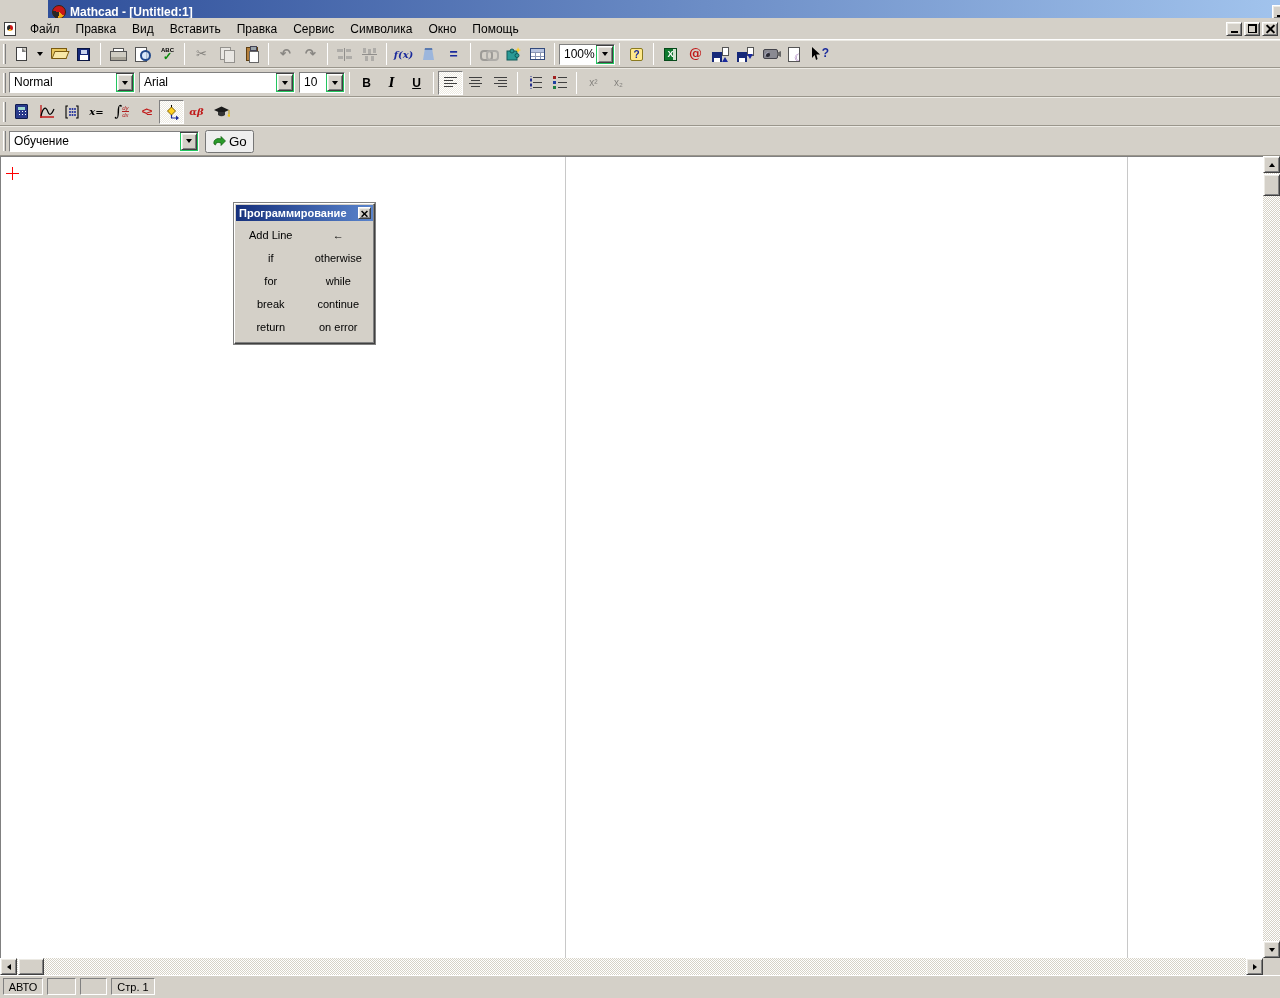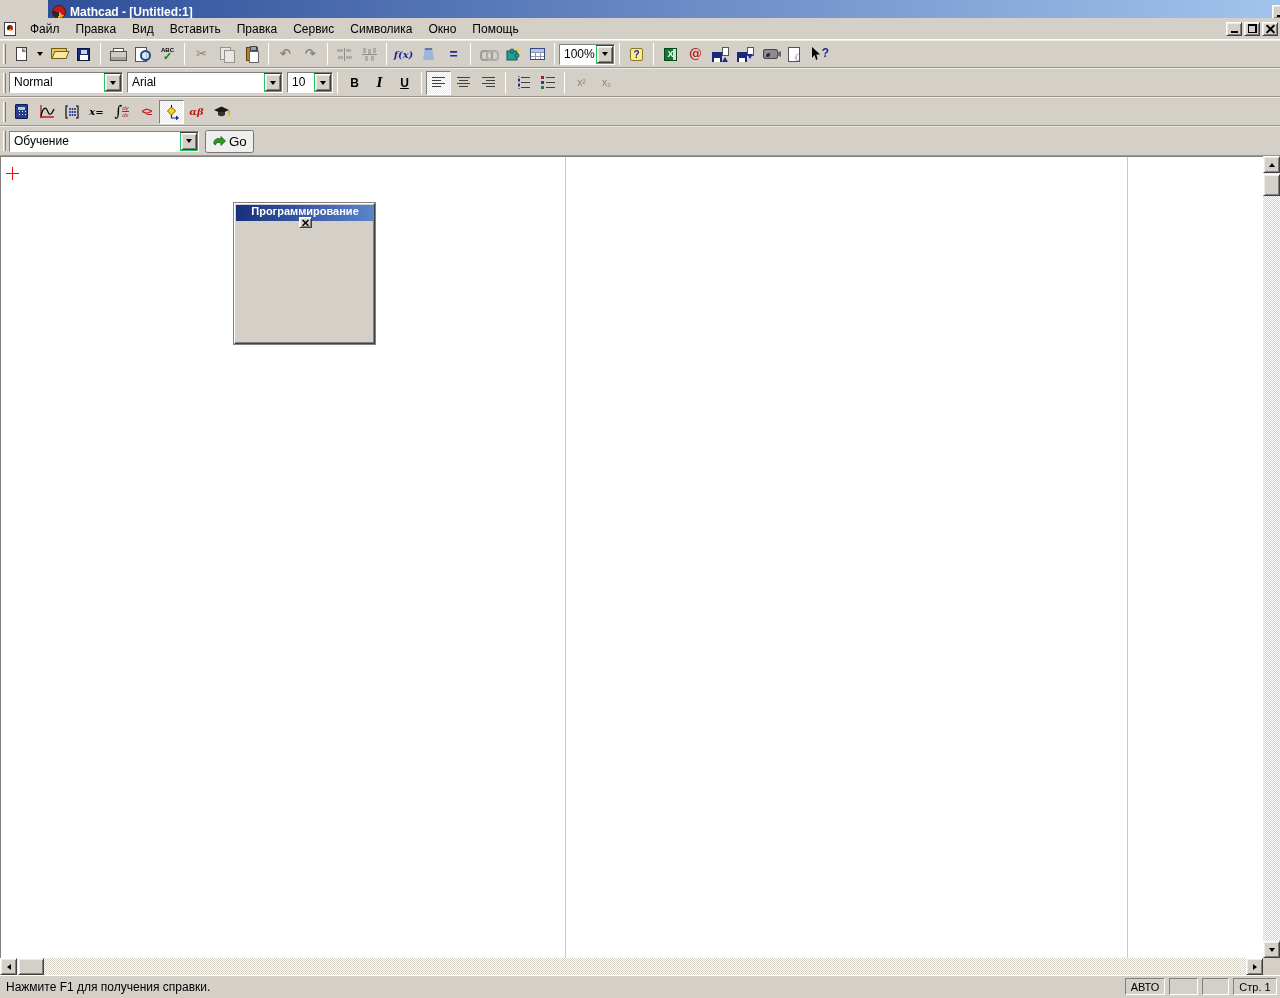--- a/index.html
+++ b/index.html
@@ -240,21 +240,21 @@
 
   
   .palette {
     position:absolute; left:233px; top:46px; width:141px; height:141px;
     background:#D4D0C8;
     border:1px solid; border-color:#FFFFFF #404040 #404040 #FFFFFF;
     box-shadow: 0 0 0 1px #808080, inset -1px -1px 0 #808080;
   }
   .palette-title {
     height:16px; margin:1px; background:linear-gradient(to right,#16307c,#5a84cc);
-    display:flex; align-items:center; color:#fff; font-weight:bold; font-size:11px; padding:0 2px 0 3px;flex-direction:column;
+    display:flex; align-items:center; color:#fff; font-weight:bold; font-size:11px; padding:0 2px 0 3px;
   }
   .palette-title .ttl { flex:1 1 auto; white-space:nowrap; }
   .pal-close { width:13px; height:12px; display:flex; align-items:center; justify-content:center; }
   .pal-close .g-x { transform:scale(.75); }
   .pal-grid { display:grid; grid-template-columns:1fr 1fr; padding:3px 2px; row-gap:4px; }
   .pal-btn { height:19px; display:flex; align-items:center; justify-content:center;
     font-size:11px; background:transparent; border:1px solid transparent; cursor:default; white-space:nowrap; }
 
   
   .vscroll { position:absolute; right:0; top:156px; width:17px; height:802px;
@@ -441,21 +441,21 @@
   <button class="tbtn">
     <span class="ic ic-ctxhelp">
       <span class="arrow-cursor"></span>
       <span class="glyph-ctxq">?</span>
     </span>
   </button>
 </div>
 
 <div class="toolbar" id="tb-formatting">
   <span class="grip"></span>
-  <div class="combo" style="width:114px">
+  <div class="combo" style="width:126px">
     <span class="combo-text">Normal</span>
     <span class="dd-btn bevel-out">
         <i class="tri-down"></i>
       </span>
   </div>
   <span style="width:4px"></span>
   <div class="combo" style="width:156px">
     <span class="combo-text">Arial</span>
     <span class="dd-btn bevel-out">
         <i class="tri-down"></i>
@@ -589,20 +589,32 @@
   <span class="page-line" style="left:1126px"></span>
   <span class="crosshair"></span>
 
   <div class="palette">
     <div class="palette-title">
       <span class="ttl">Программирование</span>
       <button class="pal-close bevel-out">
           <span class="g-x"></span>
         </button>
     </div>
+    <div class="pal-grid">
+      <button class="pal-btn">Add Line</button>
+      <button class="pal-btn">←</button>
+      <button class="pal-btn">if</button>
+      <button class="pal-btn">otherwise</button>
+      <button class="pal-btn">for</button>
+      <button class="pal-btn">while</button>
+      <button class="pal-btn">break</button>
+      <button class="pal-btn">continue</button>
+      <button class="pal-btn">return</button>
+      <button class="pal-btn">on error</button>
+    </div>
   </div>
 </div>
 
 <div class="vscroll">
   <button class="sb-btn v-up bevel-out">
       <i class="tri-up"></i>
     </button>
   <span class="v-thumb bevel-out"></span>
   <button class="sb-btn v-down bevel-out">
       <i class="tri-down"></i>
@@ -612,18 +624,17 @@
   <button class="sb-btn h-left bevel-out">
       <i class="tri-left"></i>
     </button>
   <span class="h-thumb bevel-out"></span>
   <button class="sb-btn h-right bevel-out">
       <i class="tri-right"></i>
     </button>
 </div>
 
 <div class="statusbar">
-  <span class="sb-msg">Нажмите F1 для получения справки.</span>
   <span class="sb-panel sb-auto">АВТО</span>
   <span class="sb-panel sb-e1"></span>
   <span class="sb-panel sb-e2"></span>
   <span class="sb-panel sb-page">Стр. 1</span>
 </div>
 
 </body></html>

